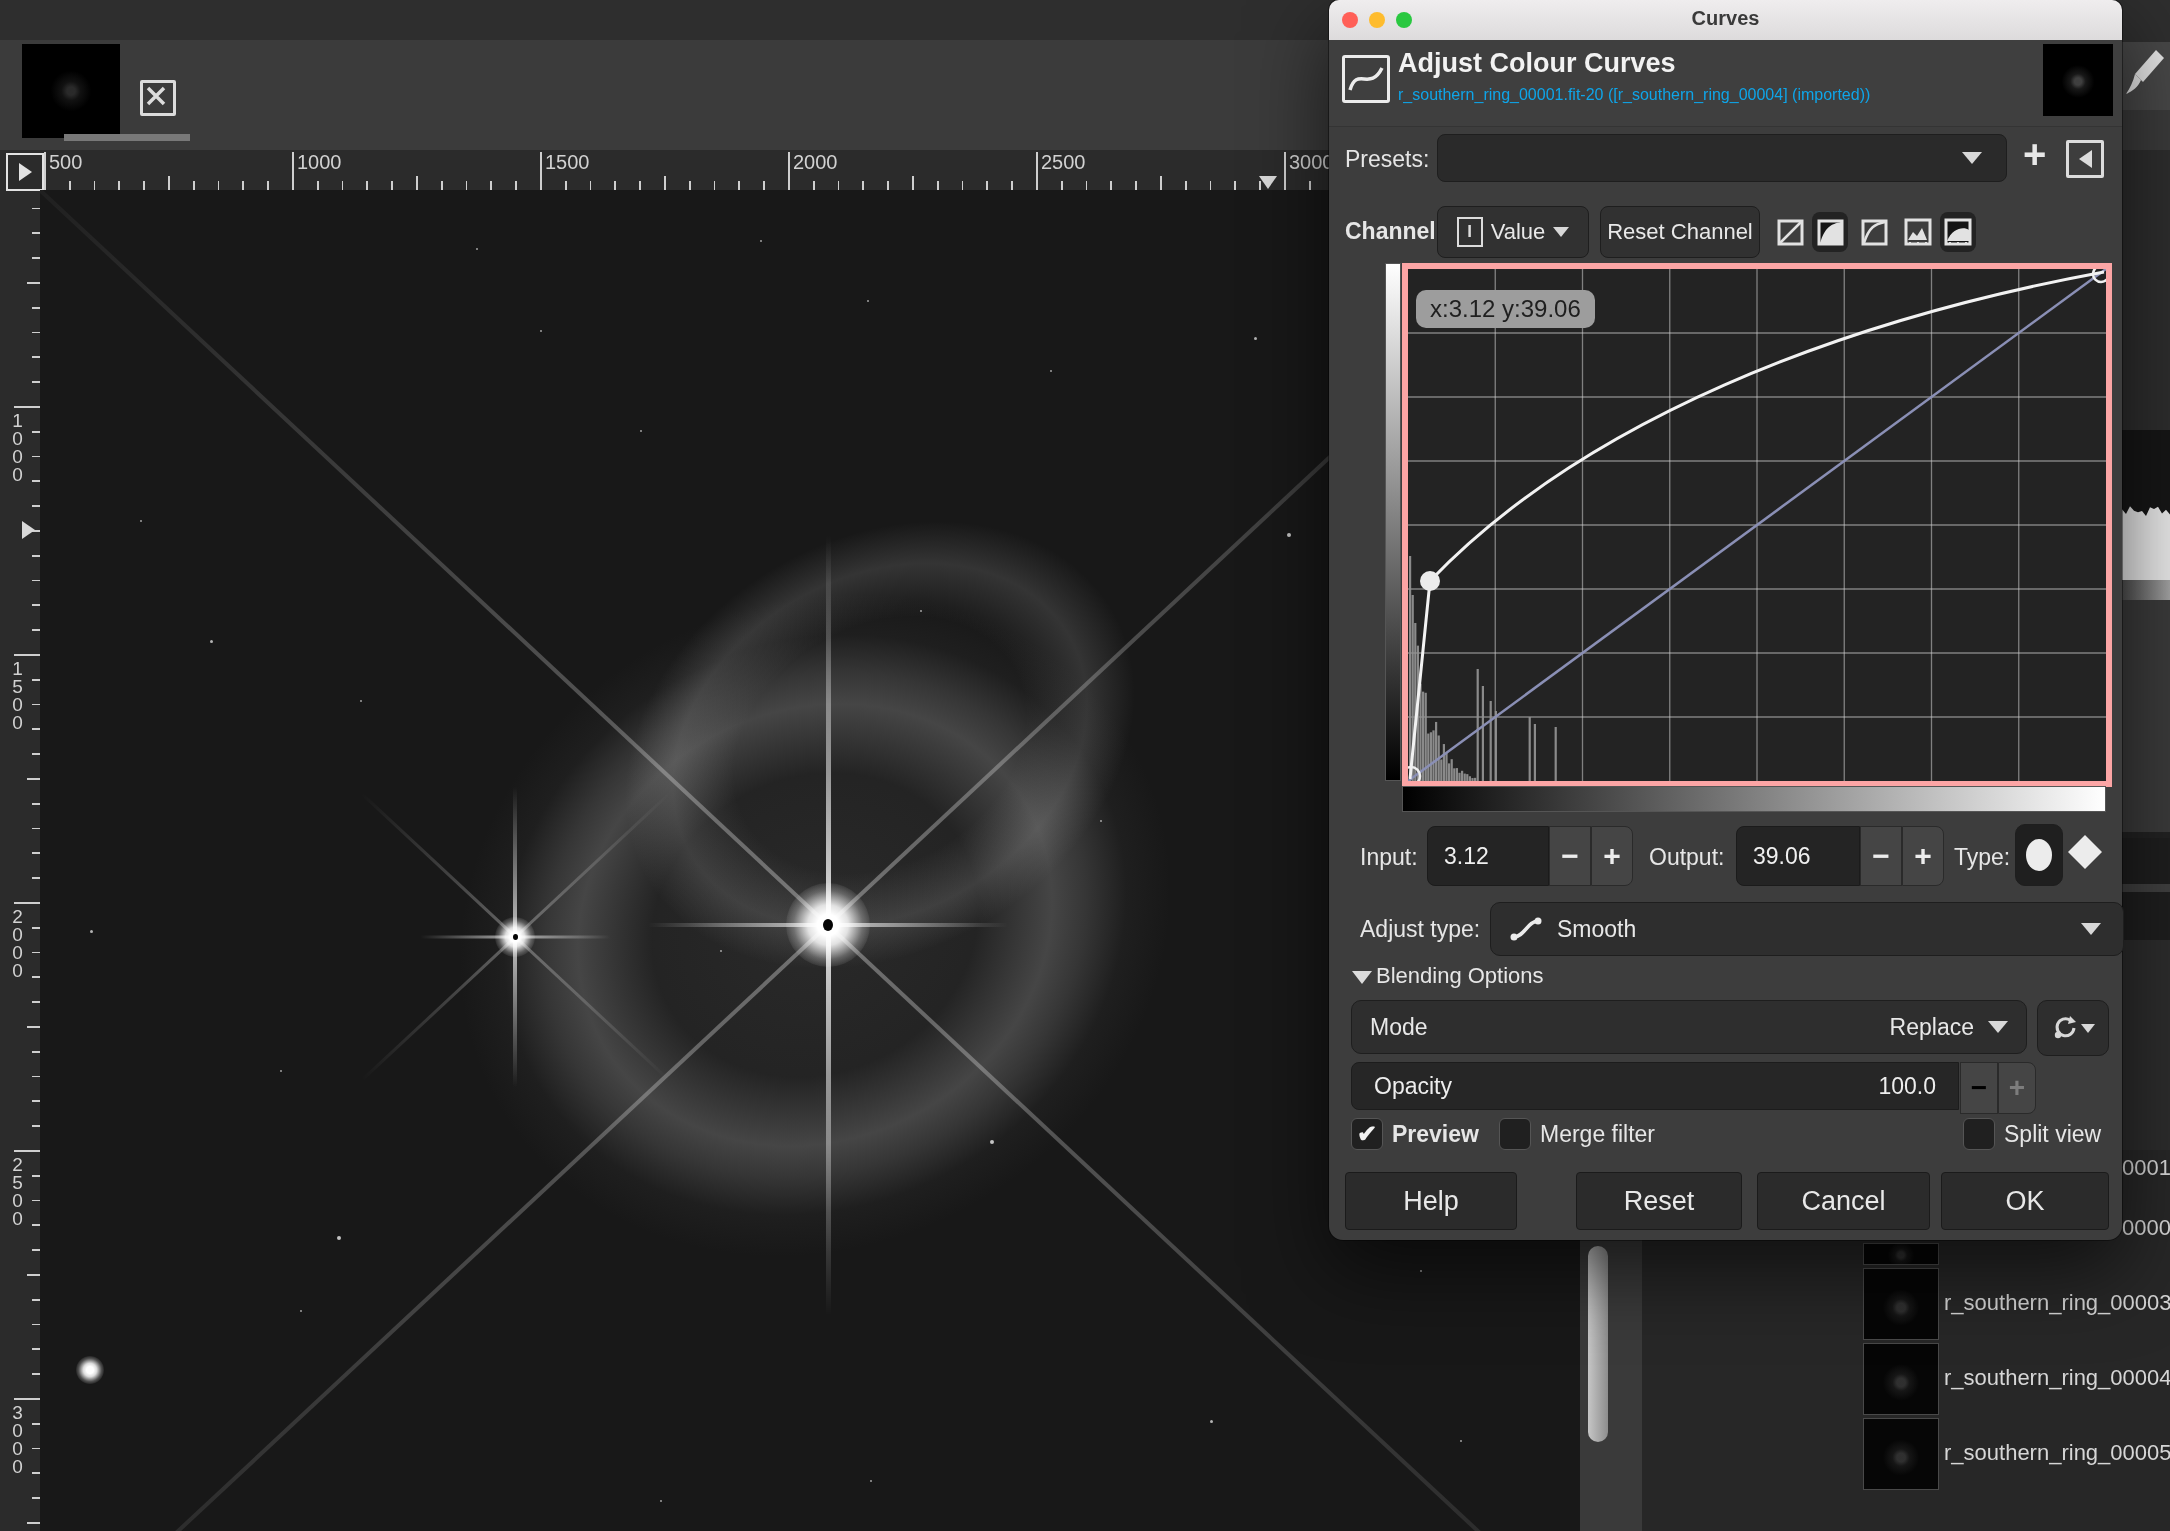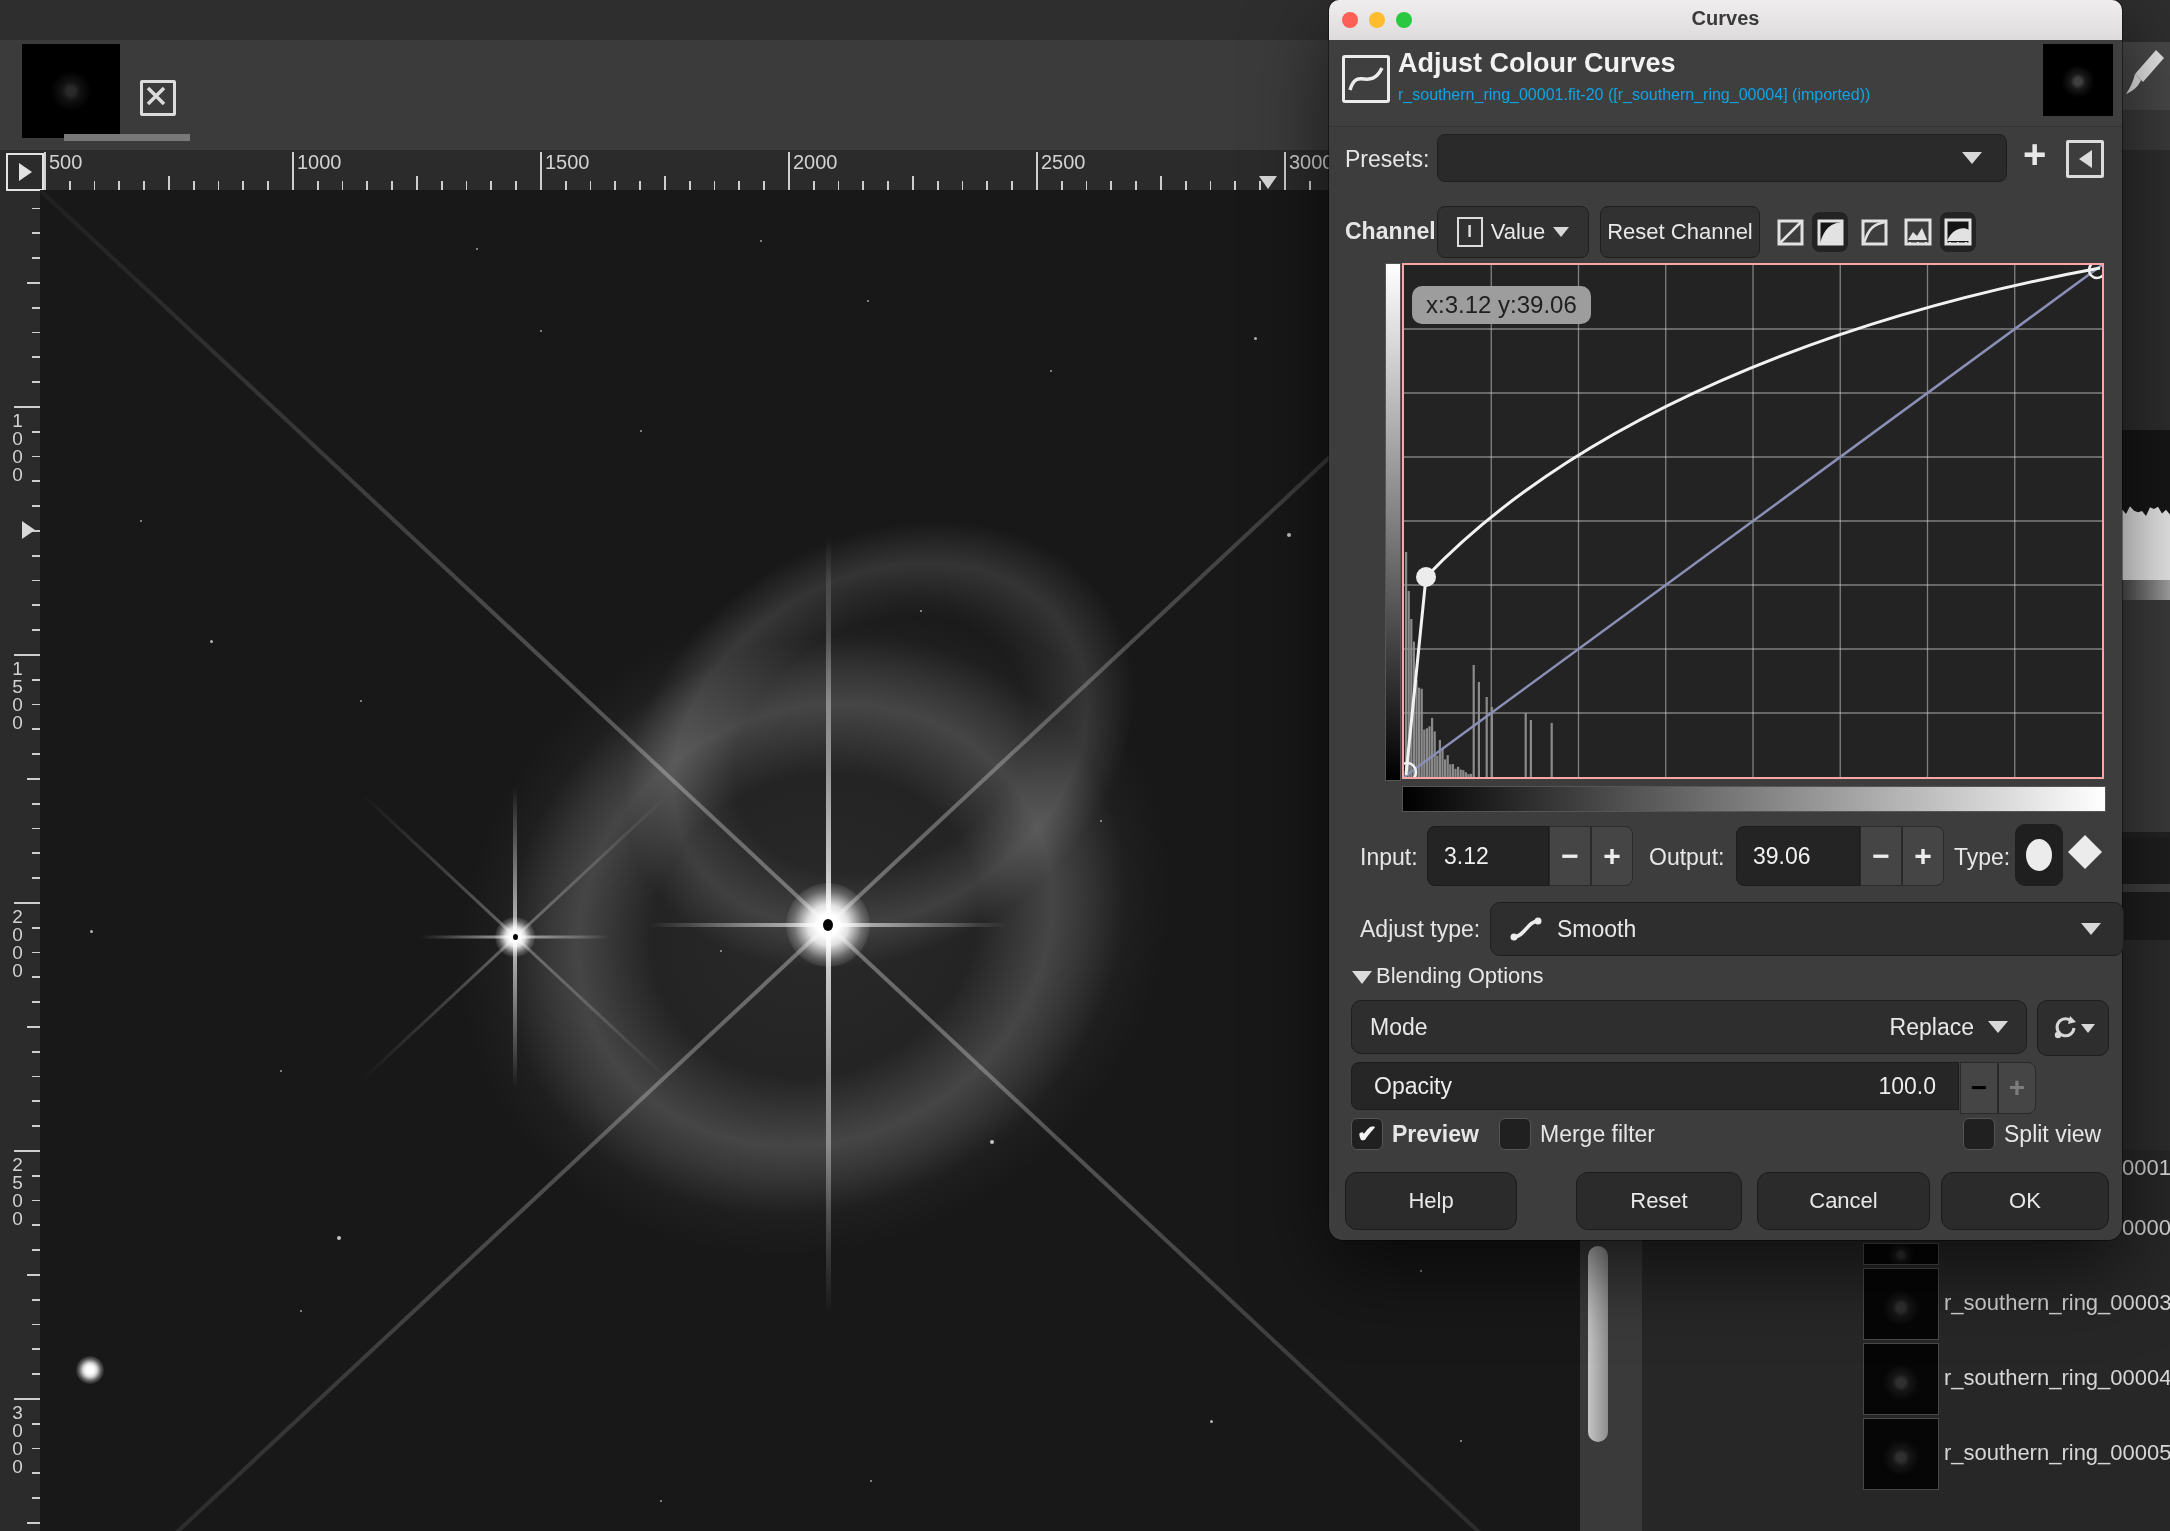--- a/index.html
+++ b/index.html
@@ -93,42 +93,42 @@
   .impexp{position:absolute;left:737px;top:140px;width:32px;height:32px;border:3px solid #dcdcdc;border-radius:2px;
     display:flex;align-items:center;justify-content:center;}
   .impexp .tri{width:0;height:0;border-top:9px solid transparent;border-bottom:9px solid transparent;border-right:13px solid #dcdcdc;}
   .btn{position:absolute;background:#313131;border:1px solid #1e1e1e;border-radius:8px;color:#e8e8e8;
     display:flex;align-items:center;justify-content:center;font-size:22px;}
   .chan-dd{left:108px;top:206px;width:150px;height:50px;gap:8px;}
   .chan-i{width:22px;height:26px;border:2.5px solid #dcdcdc;font-size:17px;font-weight:bold;
     display:flex;align-items:center;justify-content:center;color:#dcdcdc;}
   .iconbtn{position:absolute;top:212px;width:36px;height:40px;display:flex;align-items:center;justify-content:center;border-radius:8px;}
   .iconbtn.sel{background:#232323;}
-  .curvebox{position:absolute;left:73px;top:263px;width:698px;height:512px;background:#232323;border:2px solid #fca5a5;}
+  .curvebox{position:absolute;left:73px;top:263px;width:698px;height:512px;background:#232323;border:6px solid #fca5a5;}
   .gradleft{position:absolute;left:56px;top:263px;width:14px;height:516px;background:linear-gradient(#ffffff,#000000);border:1px solid #555;}
   .gradbottom{position:absolute;left:73px;top:786px;width:702px;height:24px;background:linear-gradient(90deg,#000,#fff);border:1px solid #555;}
   .tooltip{position:absolute;left:83px;top:286px;padding:5px 14px;background:#9d9d9d;border-radius:10px;
     font-size:24px;color:#1f1f1f;}
   .field{position:absolute;background:#242424;border:1px solid #1b1b1b;border-radius:8px 0 0 8px;
     color:#f0f0f0;font-size:23px;display:flex;align-items:center;padding-left:16px;}
   .stepbtn{position:absolute;width:40px;height:58px;background:#454545;border:1px solid #2a2a2a;color:#ededed;
     display:flex;align-items:center;justify-content:center;font-size:30px;font-weight:bold;}
   .typecircle{left:686px;top:824px;width:46px;height:60px;background:#1f1f1f;border-radius:10px;}
   .typecircle .c{width:26px;height:32px;border-radius:50%;background:#ececec;}
   .diamond{position:absolute;left:744px;top:840px;width:24px;height:24px;background:#ececec;transform:rotate(45deg);}
   .ctype-dd{left:161px;top:902px;width:614px;height:52px;justify-content:flex-start;gap:14px;padding-left:18px;background:#2e2e2e;border-radius:10px;}
   .blend-tri{position:absolute;left:23px;top:971px;width:0;height:0;border-left:10px solid transparent;border-right:10px solid transparent;border-top:13px solid #dcdcdc;}
   .mode-row{left:22px;top:1000px;width:676px;height:54px;background:#2e2e2e;border-radius:10px;justify-content:space-between;padding:0 18px;box-sizing:border-box;font-size:23px;}
   .reset-mode{left:708px;top:1000px;width:70px;height:54px;background:#2e2e2e;border-radius:10px;gap:4px;}
   .opacity-row{left:22px;top:1062px;width:608px;height:48px;background:#262626;border:1px solid #1c1c1c;border-radius:8px 0 0 8px;
     display:flex;align-items:center;justify-content:space-between;padding:0 22px;box-sizing:border-box;font-size:23px;color:#ededed;position:absolute;}
   .op-step{top:1062px;height:50px;width:36px;position:absolute;background:#454545;border:1px solid #2a2a2a;display:flex;align-items:center;justify-content:center;font-size:28px;font-weight:bold;}
   .cb{position:absolute;width:30px;height:30px;background:#202020;border:1px solid #555;border-radius:6px;
     display:flex;align-items:center;justify-content:center;color:#f2f2f2;font-size:24px;font-weight:bold;}
-  .dlg-btn{height:56px;background:#2b2b2b;border:1px solid #1b1b1b;border-radius:12px;font-size:22px;top:1172px;}
+  .dlg-btn{height:56px;background:#2b2b2b;border:1px solid #1b1b1b;border-radius:4px;font-size:27px;top:1172px;}
 </style>
 </head>
 <body>
 
 <div id="app">
 
 
   <div class="abs tabstrip"></div>
   <div class="abs tab-thumb"></div>
   <div class="abs tab-underline"></div>

